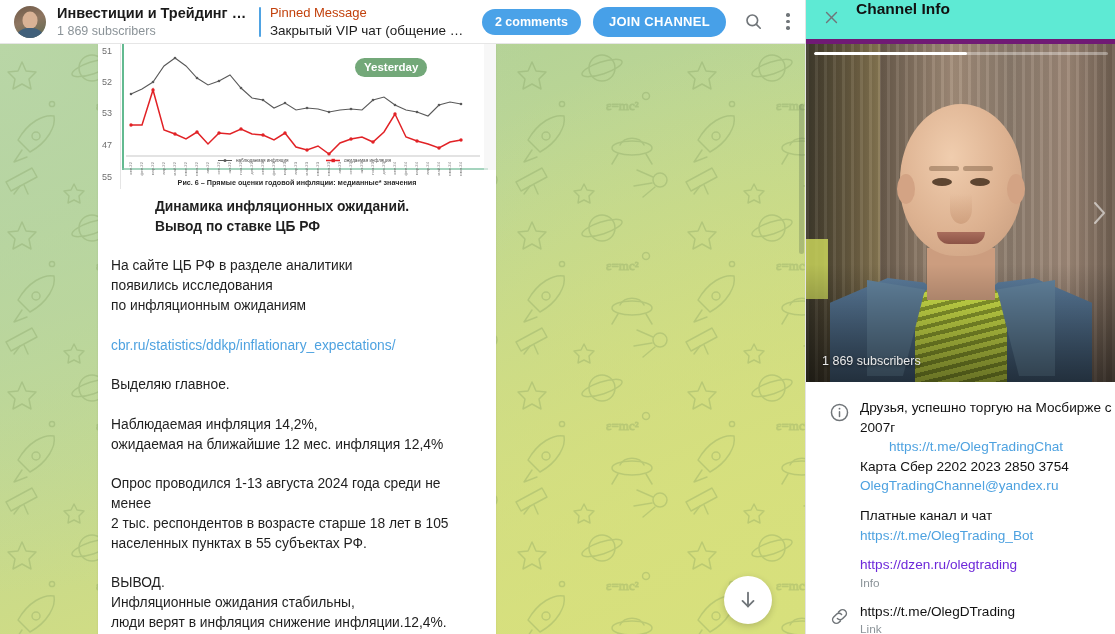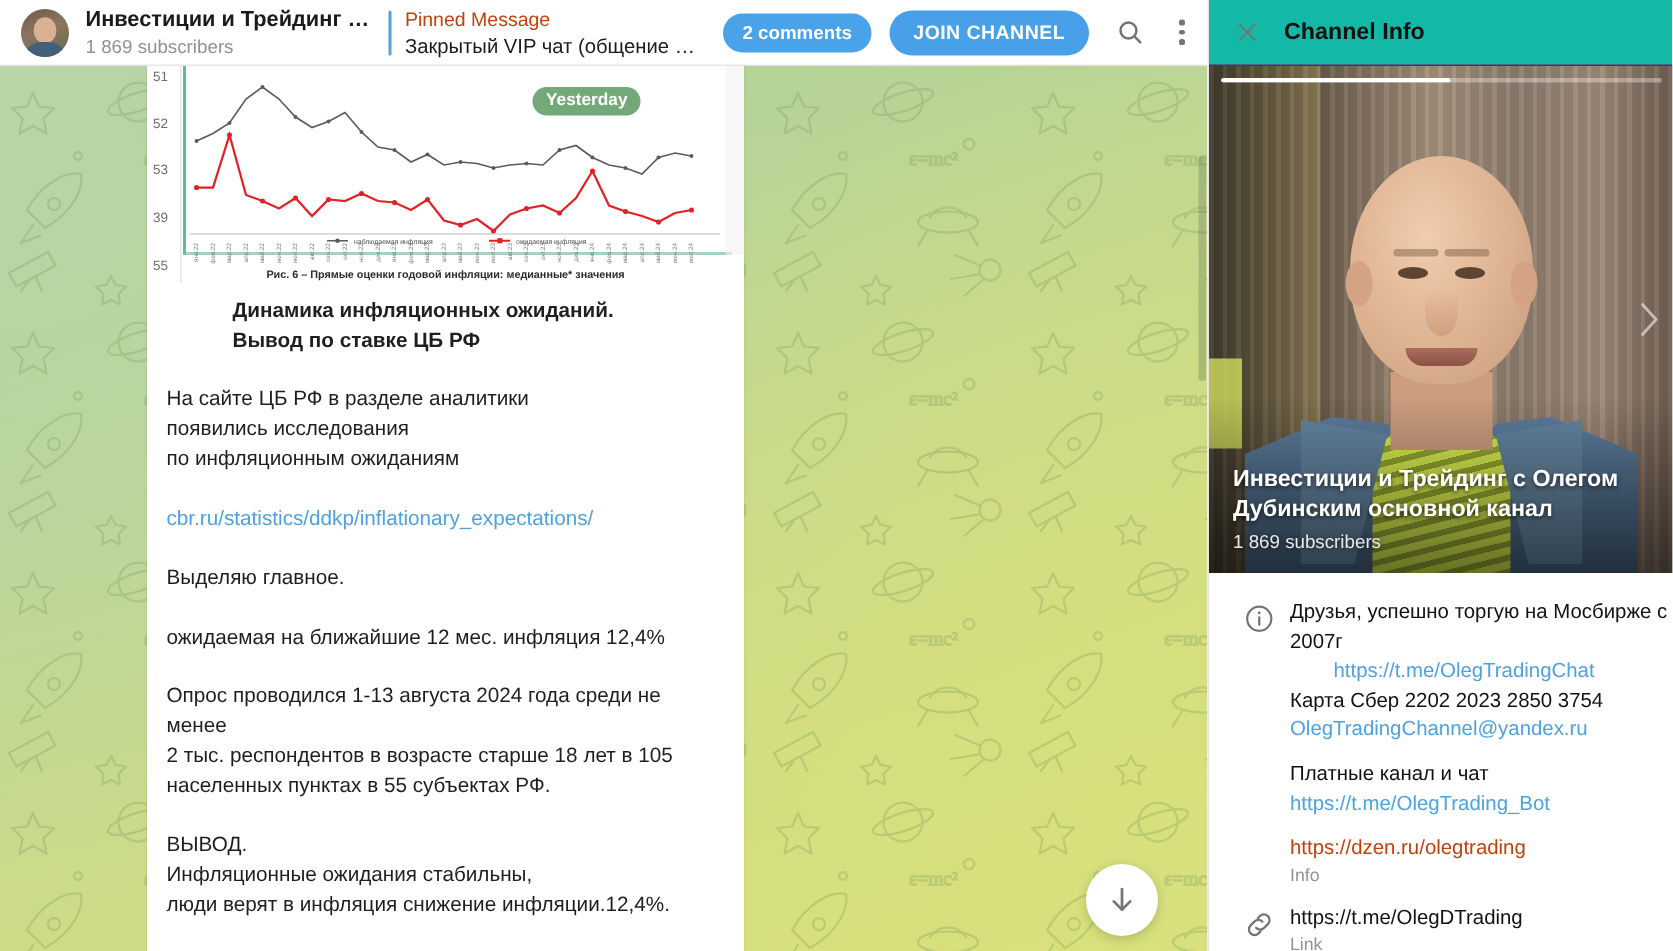--- a/index.html
+++ b/index.html
@@ -130,22 +130,22 @@
     position: absolute; right: 1px; top: 60px; width: 5px; height: 150px;
     border-radius: 3px; background: rgba(90,110,80,.30);
   }
 
   
   .info-col {
     width: 310px; height: 634px; background: #fff;
     border-left: 1px solid #e4e4e4; position: relative; overflow: hidden;
   }
   .info-header {
-    height: 44px; display: flex; align-items: center;
-    border-bottom: 1px solid #701a75; background: #14b8a6;
+    height: 44px; display: flex; align-items: flex-start;
+    border-bottom: 5px solid #701a75; background: #5eead4;
   }
   .info-title { font-size: 15.5px; font-weight: bold; color: #111; margin-left: 8px; }
 
   .info-photo {
     position: relative; width: 310px; height: 338px; overflow: hidden;
     background: linear-gradient(90deg,#2e2a22 0%, #4d4034 12%, #7a6a59 30%, #a6907c 48%, #8d7d6e 66%, #a08a79 84%, #6e5e50 100%);
   }
   .photo-stripes {
     position: absolute; inset: 0;
     background: repeating-linear-gradient(90deg,
@@ -396,40 +396,41 @@
               <line x1="228" y1="116.5" x2="242" y2="116.5" stroke="#e12226" stroke-width="1.4"></line>
               <rect x="233.5" y="114.8" width="3.4" height="3.4" fill="#e12226"></rect>
               <text x="246" y="118.4" font-size="4.6" fill="#4a4a4a" font-family="Liberation Sans, sans-serif">ожидаемая инфляция</text>
             </g>
           </svg>
 
           <div class="linenums">
             <span style="top:2px">51</span>
             <span style="top:33px">52</span>
             <span style="top:64px">53</span>
-            <span style="top:96px">39</span>
+            <span style="top:96px">47</span>
             <span style="top:128px">55</span>
           </div>
 
           <div class="chart-caption">Рис. 6 – Прямые оценки годовой инфляции: медианные* значения</div>
           <div class="yesterday-badge">Yesterday</div>
         </div>
 
         <div class="msg-text" id="msg-text">
             <p class="b">Динамика инфляционных ожиданий.</p>
             <p class="b">Вывод по ставке ЦБ РФ</p>
             <p class="spacer"></p>
             <p>На сайте ЦБ РФ в разделе аналитики</p>
             <p>появились исследования</p>
             <p>по инфляционным ожиданиям</p>
             <p class="spacer"></p>
             <p><a>cbr.ru/statistics/ddkp/inflationary_expectations/</a></p>
             <p class="spacer"></p>
             <p>Выделяю главное.</p>
             <p class="spacer"></p>
+            <p>Наблюдаемая инфляция 14,2%,</p>
             <p>ожидаемая на ближайшие 12 мес. инфляция 12,4%</p>
             <p class="spacer"></p>
             <p>Опрос проводился 1-13 августа 2024 года среди не менее</p>
             <p>2 тыс. респондентов в возрасте старше 18 лет в 105</p>
             <p>населенных пунктах в 55 субъектах РФ.</p>
             <p class="spacer"></p>
             <p>ВЫВОД.</p>
             <p>Инфляционные ожидания стабильны,</p>
             <p>люди верят в инфляция снижение инфляции.12,4%.</p>
             <p class="spacer"></p>
@@ -489,21 +490,20 @@
         <div class="fill"></div>
       </div>
 
       <button class="photo-next">
         <svg width="16" height="26" viewBox="0 0 16 26" fill="none" stroke="#ffffff" stroke-opacity=".55" stroke-width="2" stroke-linecap="round" stroke-linejoin="round">
           <polyline points="4,3 13,13 4,23"></polyline>
         </svg>
       </button>
 
       <div class="photo-caption">
-        <div class="photo-name">Инвестиции и Трейдинг с Олегом Дубинским основной канал</div>
         <div class="photo-subs">1 869 subscribers</div>
       </div>
     </div>
 
     <div class="info-list" id="info-list">
         <div class="info-row">
           <div class="info-ico">
             <svg width="21" height="21" viewBox="0 0 24 24" fill="none" stroke="#707579" stroke-width="1.7" stroke-linecap="round">
               <circle cx="12" cy="12" r="9.2"></circle>
               <line x1="12" y1="11" x2="12" y2="16.6"></line>
@@ -513,21 +513,21 @@
           <div class="info-body">
             <div class="info-value">Друзья, успешно торгую на Мосбирже с</div>
             <div class="info-value">2007г</div>
             <div class="info-value lnk" style="color: rgb(78, 162, 224); margin-left: 29px;">https://t.me/OlegTradingChat</div>
             <div class="info-value">Карта Сбер 2202 2023 2850 3754</div>
             <div class="info-value lnk" style="color: rgb(78, 162, 224);">OlegTradingChannel@yandex.ru</div>
             <div class="info-spacer"></div>
             <div class="info-value">Платные канал и чат</div>
             <div class="info-value lnk" style="color: rgb(78, 162, 224);">https://t.me/OlegTrading_Bot</div>
             <div class="info-spacer"></div>
-            <div class="info-value lnk" style="color: #c2410c;">https://dzen.ru/olegtrading</div>
+            <div class="info-value lnk" style="color: #6d28d9;">https://dzen.ru/olegtrading</div>
             <div class="info-caption">Info</div>
           </div>
         </div>
         <div class="info-row">
           <div class="info-ico">
             <svg width="21" height="21" viewBox="0 0 24 24" fill="none" stroke="#707579" stroke-width="1.7" stroke-linecap="round">
               <path d="M9.6 14.4a4.3 4.3 0 0 0 6.1 0l2.9-2.9a4.3 4.3 0 0 0-6.1-6.1l-1.6 1.6"></path>
               <path d="M14.4 9.6a4.3 4.3 0 0 0-6.1 0l-2.9 2.9a4.3 4.3 0 0 0 6.1 6.1l1.6-1.6"></path>
             </svg>
           </div>

